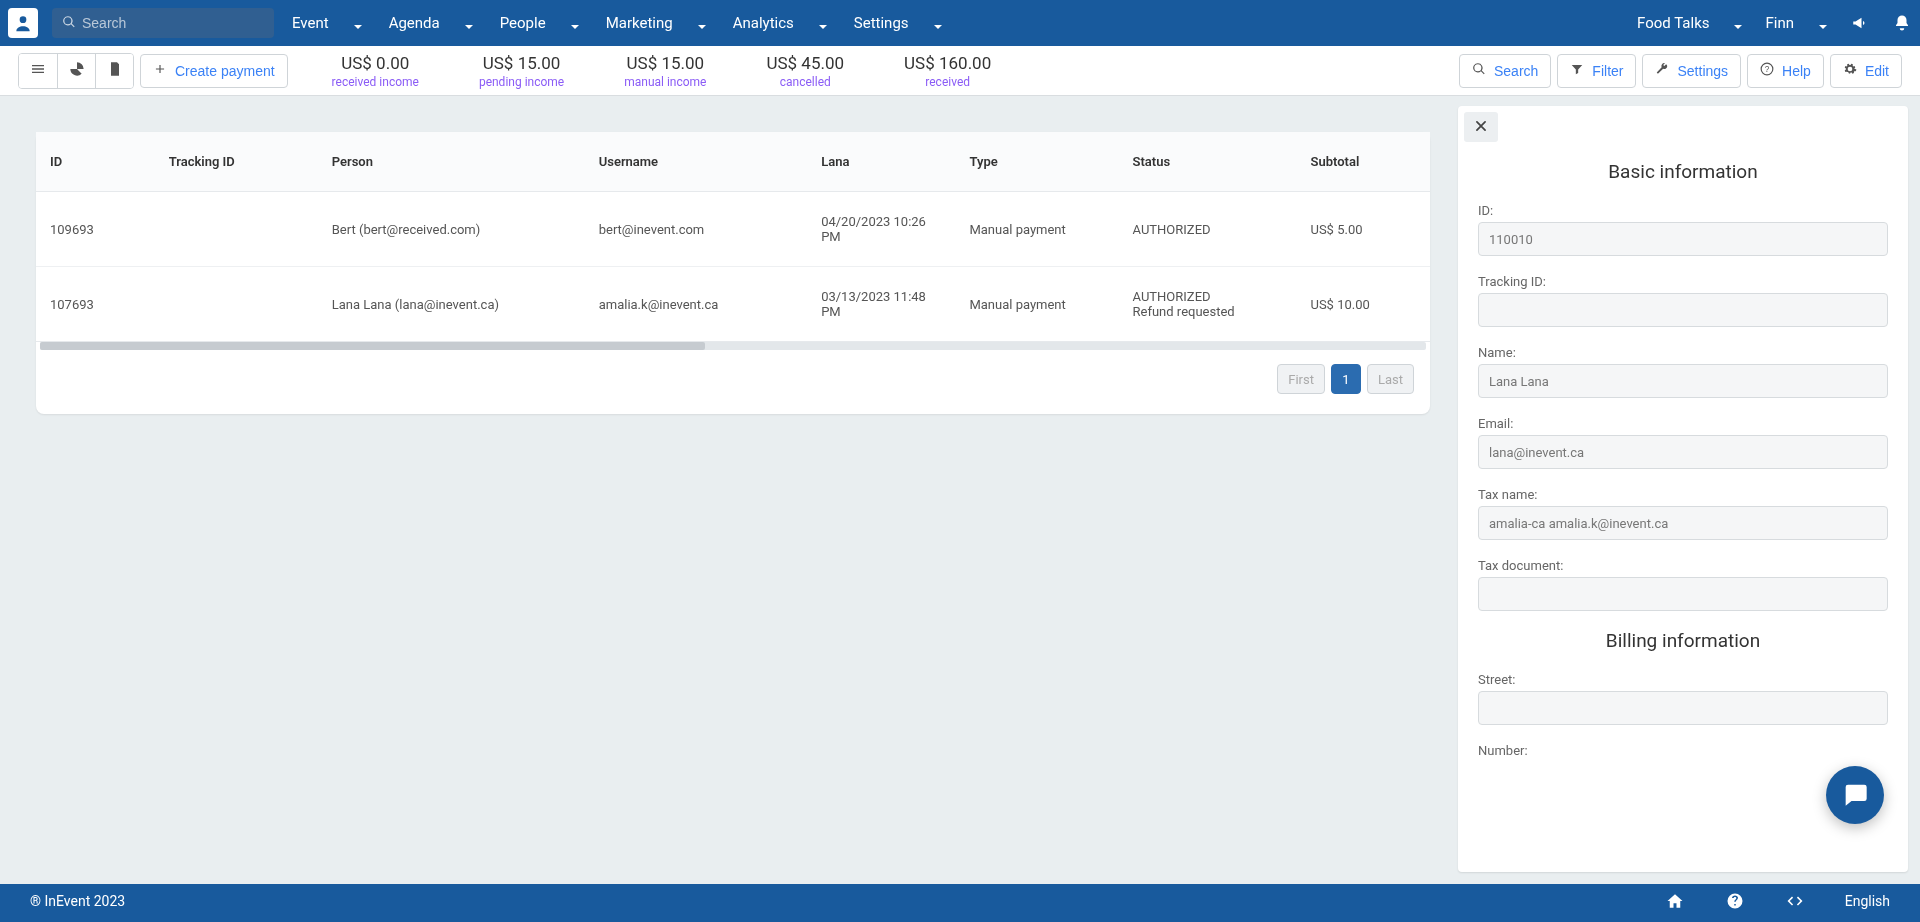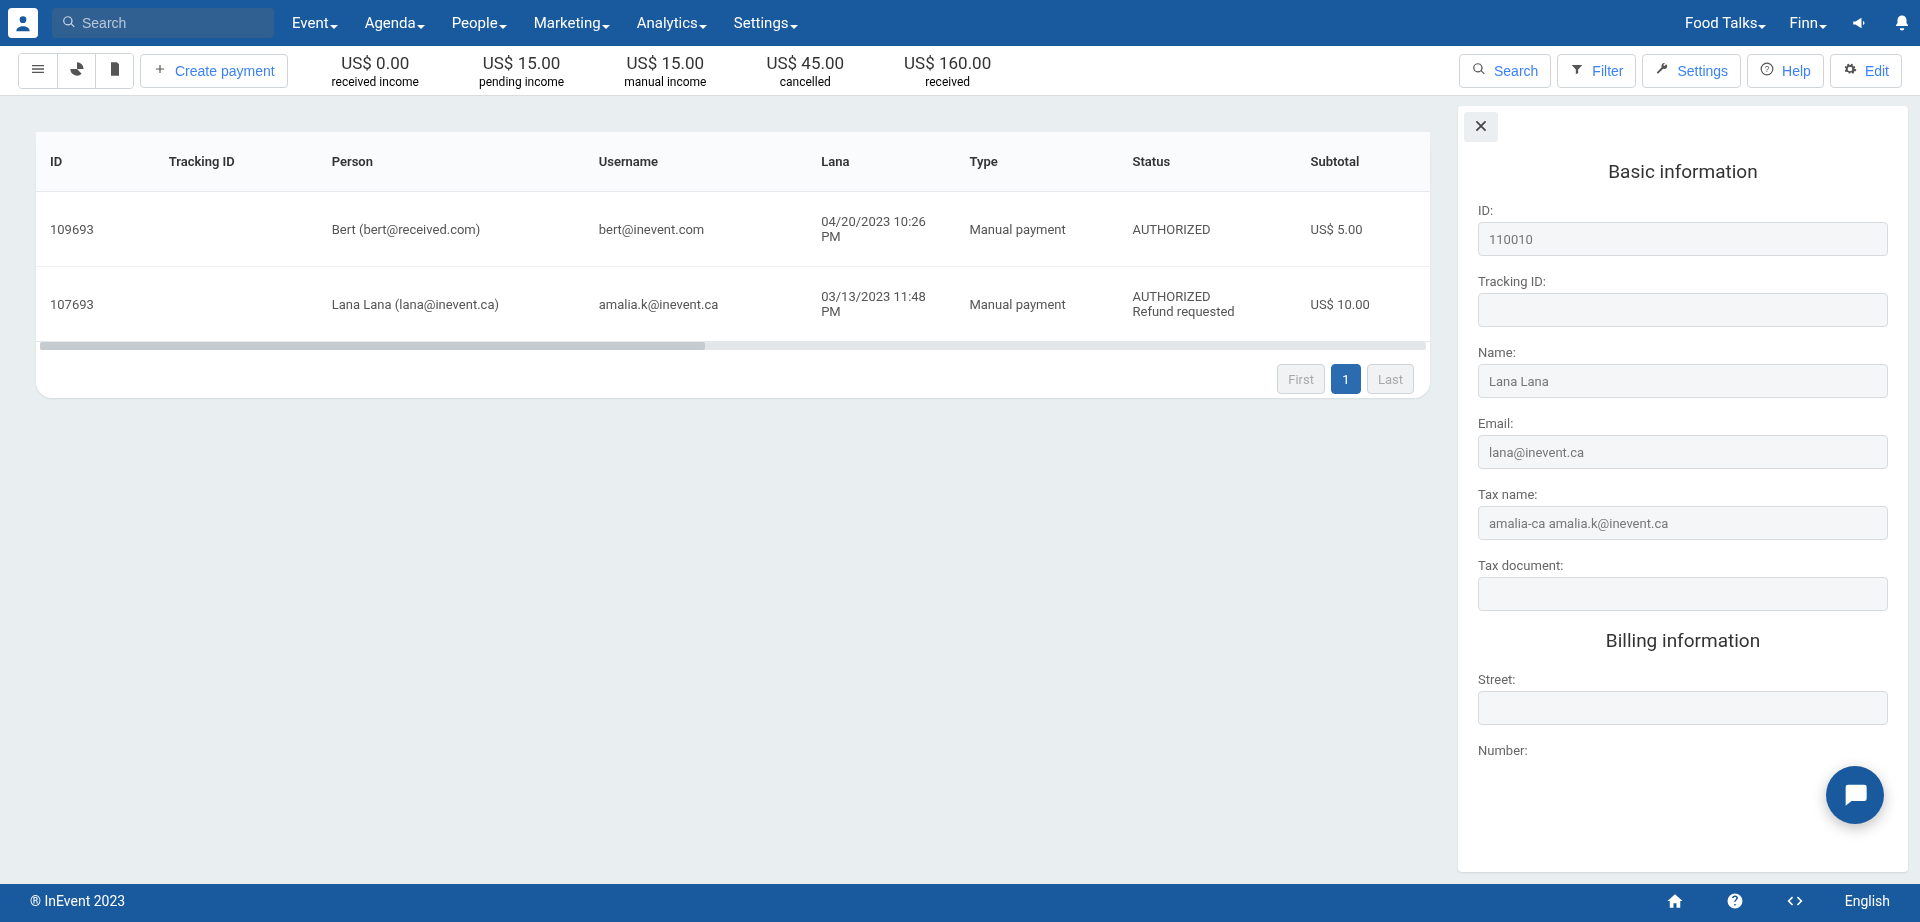--- a/index.html
+++ b/index.html
@@ -56,21 +56,21 @@
   }
   .search-box input::placeholder { color: #b9c8d8; }
   .nav-menu {
     display: flex;
     gap: 26px;
     align-items: center;
   }
   .nav-item {
     display: flex;
     align-items: center;
-    gap: 0;
+    gap: 24px;
     font-size: 15px;
     cursor: pointer;
   }
   .nav-spacer { flex: 1; }
   .nav-right {
     display: flex;
     align-items: center;
     gap: 22px;
   }
   .nav-right .nav-item { font-size: 15px; }
@@ -132,43 +132,44 @@
   .summary-item {
     text-align: center;
   }
   .summary-item .amount {
     font-size: 17px;
     color: #333;
     white-space: nowrap;
   }
   .summary-item .label {
     font-size: 12px;
-    color: #000000;
+    color: #8b5cf6;
     margin-top: 2px;
     white-space: nowrap;
   }
   .toolbar-right {
     margin-left: auto;
     display: flex;
     gap: 6px;
   }
 
   
   .workspace {
     position: relative;
     height: calc(100% - 46px - 50px - 38px);
   }
   .table-card {
     position: absolute;
     left: 36px;
     top: 36px;
     right: 490px;
     background: #fff;
-    border-radius: 16px;
+    border-radius: 8px;
     box-shadow: 0 1px 2px rgba(0,0,0,0.08);
+    padding-bottom: 16px;
   }
   table.data-table {
     width: 100%;
     border-collapse: collapse;
     table-layout: fixed;
   }
   .data-table thead th {
     text-align: left;
     font-size: 13px;
     font-weight: 600;

